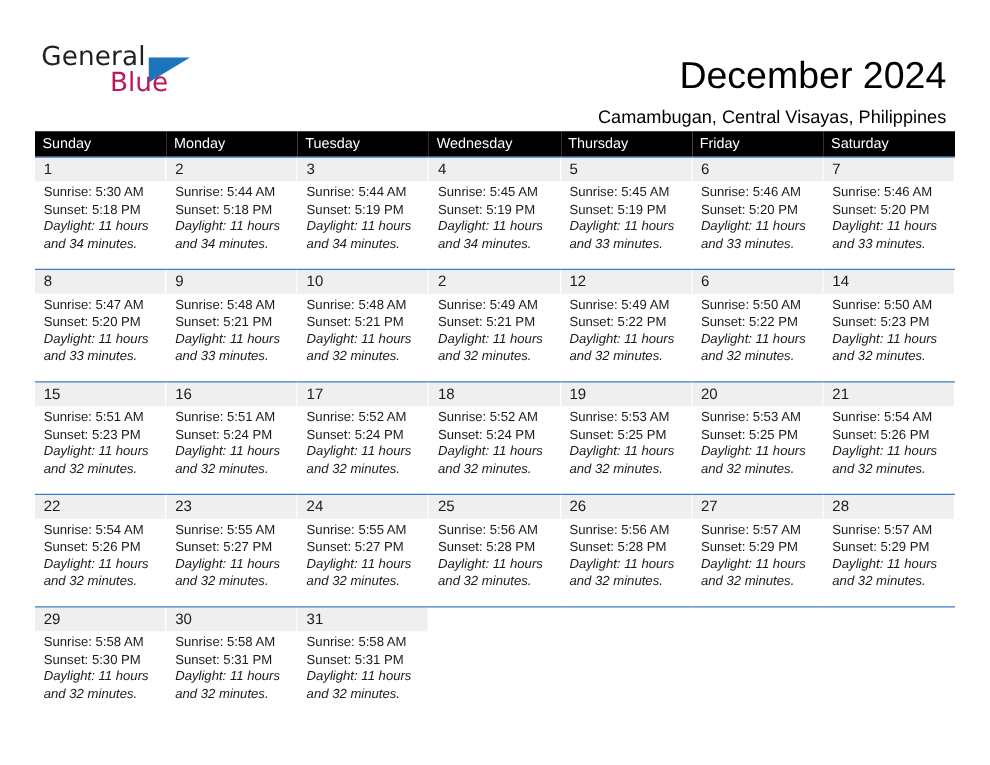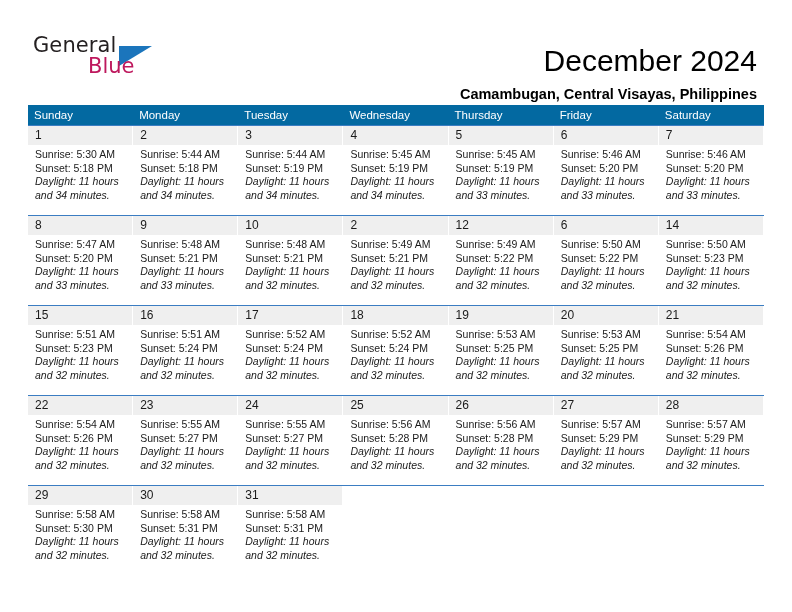--- a/index.html
+++ b/index.html
@@ -72,37 +72,37 @@
   .month-title {
     font-size: 30px;
     font-weight: normal;
     color: #000000;
     line-height: 36px;
     white-space: nowrap;
   }
   .location-title {
     margin-top: 6px;
     font-size: 14.5px;
-    font-weight: bold;
+    font-weight: normal;
     color: #000000;
     line-height: 18px;
     white-space: nowrap;
   }
 
   
   .calendar {
     position: absolute;
     left: 28px;
     top: 105px;
     width: 736px;
     border-collapse: collapse;
     table-layout: fixed;
   }
   .calendar th {
-    background: #0369a1;
+    background: #000000;
     color: #ffffff;
     font-size: 11.5px;
     font-weight: normal;
     text-align: left;
     padding: 4px 0 4px 6px;
     height: 18px;
     box-sizing: border-box;
     border: none;
   }
   .calendar td {

